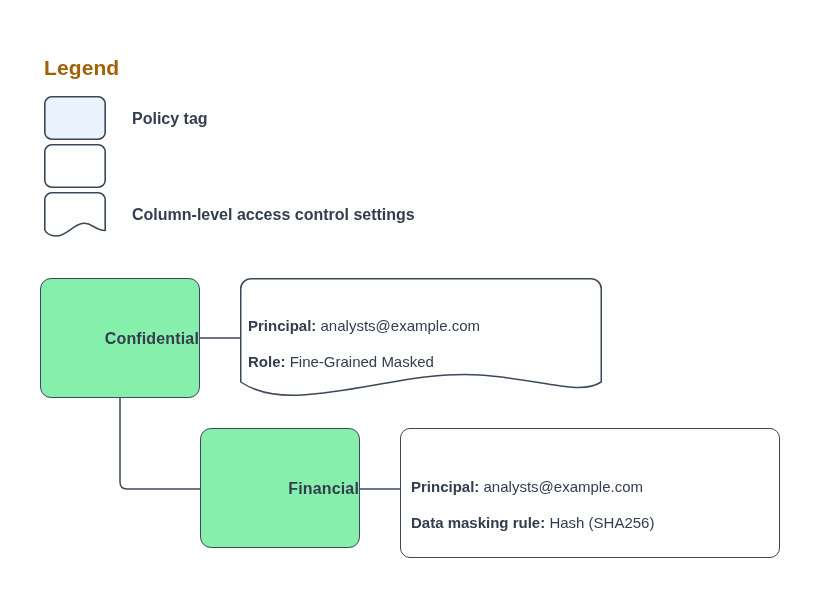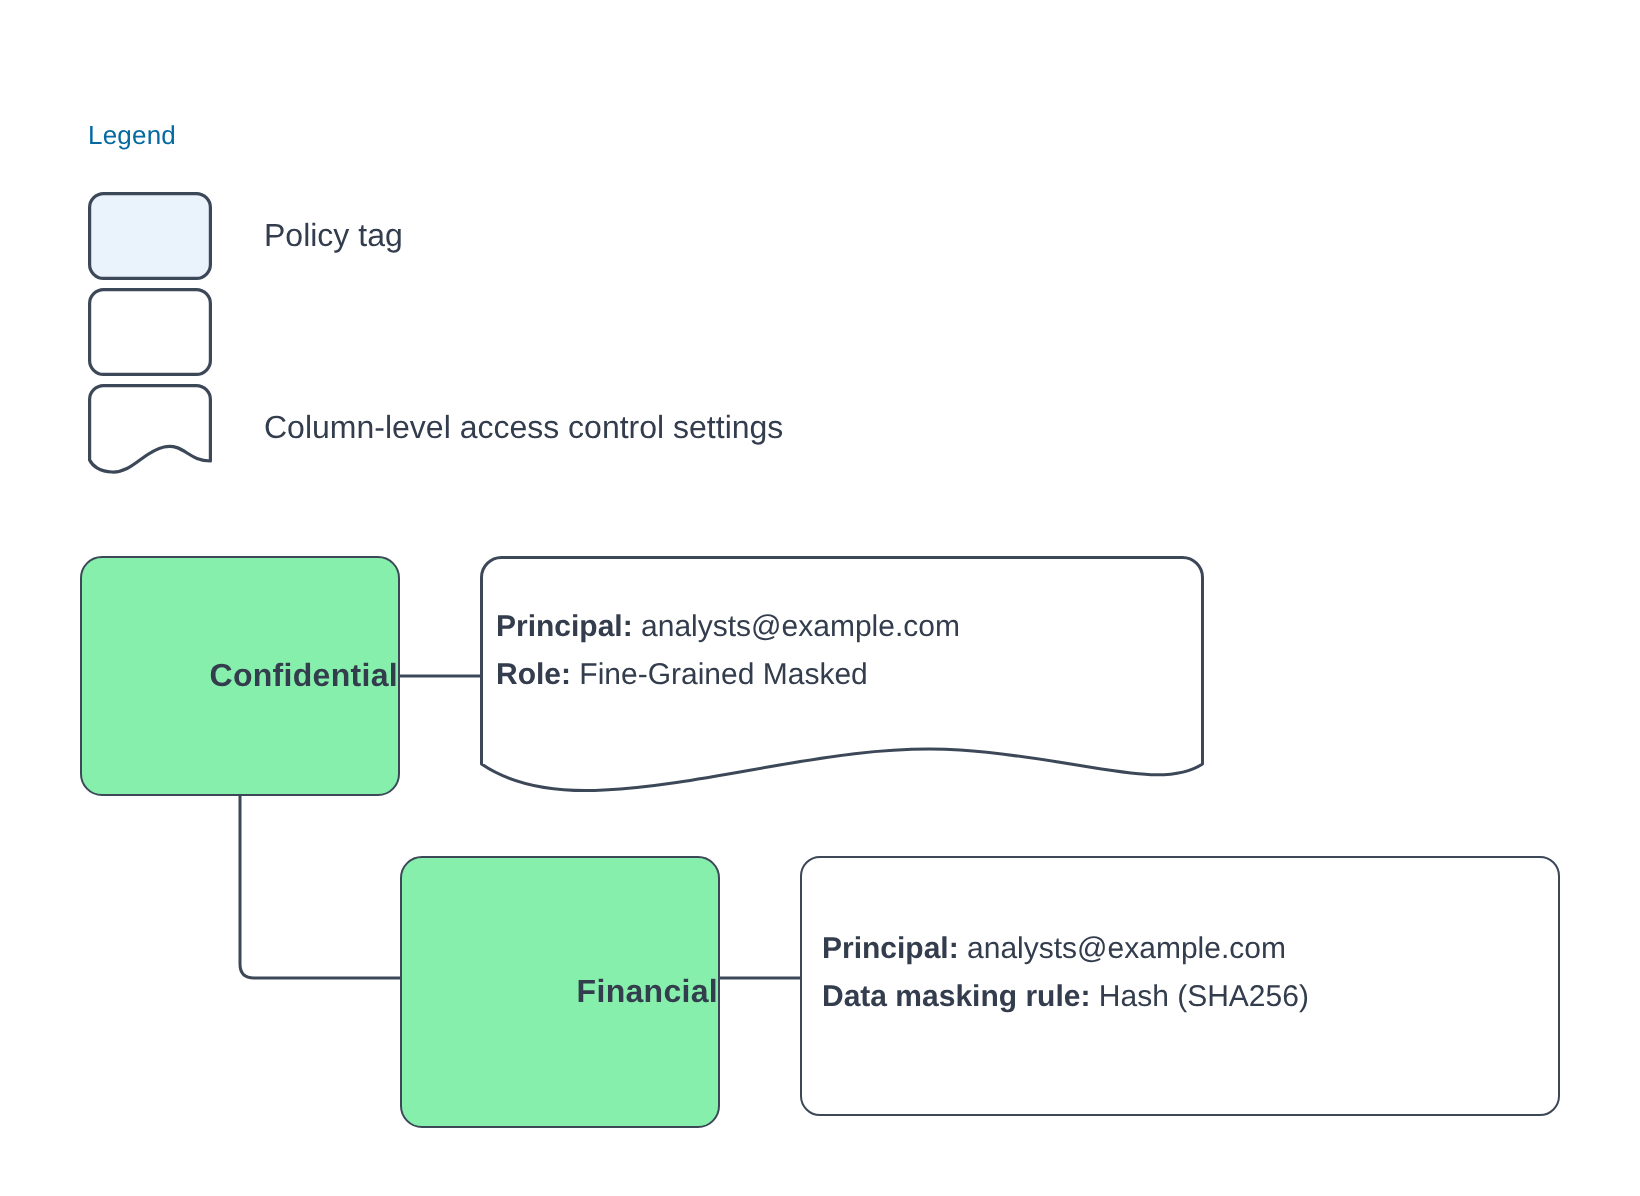--- a/index.html
+++ b/index.html
@@ -26,23 +26,23 @@
   }
 
   
   #legend {
     position: absolute;
     left: 44px;
     top: 58px;
     width: 600px;
   }
   #legend-title {
-    font-size: 13px;
-    font-weight: normal;
-    color: #0369a1;
+    font-size: 21px;
+    font-weight: bold;
+    color: #a16207;
     letter-spacing: .1px;
     line-height: 20px;
     margin: 0 0 10px 0;
   }
   .legend-row {
     position: absolute;
     left: 0;
     display: flex;
     align-items: center;
     height: 48px;
@@ -54,21 +54,21 @@
   .legend-swatch {
     width: 62px;
     height: 44px;
     position: relative;
     flex: none;
   }
   .legend-swatch svg { display: block; overflow: visible; }
 
   .legend-label {
     font-size: 16px;
-    font-weight: normal;
+    font-weight: bold;
     color: #333d4d;
     white-space: nowrap;
     margin-left: 26px;
     line-height: 19px;
   }
 
   
   .node {
     position: absolute;
     box-sizing: border-box;
@@ -80,21 +80,21 @@
     justify-content: flex-end;
   }
   .node-label {
     font-size: 16px;
     font-weight: bold;
     color: #333d4d;
     letter-spacing: .15px;
     line-height: 19px;
   }
   #node-confidential { left: 40px;  top: 278px; width: 160px; height: 120px; }
-  #node-financial    { left: 200px; top: 428px; width: 160px; height: 136px; }
+  #node-financial    { left: 200px; top: 428px; width: 160px; height: 120px; }
 
   
   .callout-rect {
     position: absolute;
     box-sizing: border-box;
     background: #ffffff;
     border: 1.5px solid #3c4858;
     border-radius: 10px;
   }
   #callout-financial { left: 400px; top: 428px; width: 380px; height: 130px; }
@@ -115,21 +115,21 @@
     line-height: 24px;
     color: #333d4d;
     white-space: nowrap;
   }
   .callout-text b { font-weight: bold; }
   .callout-text span.val { font-weight: normal; }
 
   #callout-confidential .callout-text { left: 8px; top: 24px; }
   #callout-financial   .callout-text  { left: 10px; top: 34px; }
 
-  .callout-line { display: block; }
+  .callout-line { display: block; margin-top: 12px; }
 
   
   #connectors {
     position: absolute;
     left: 0; top: 0;
     width: 820px; height: 598px;
     pointer-events: none;
   }
 </style>
 </head>

